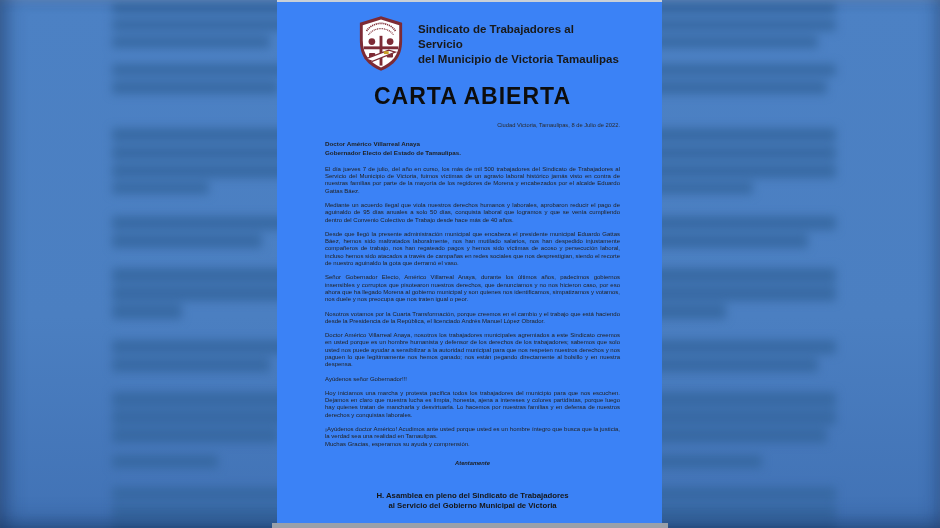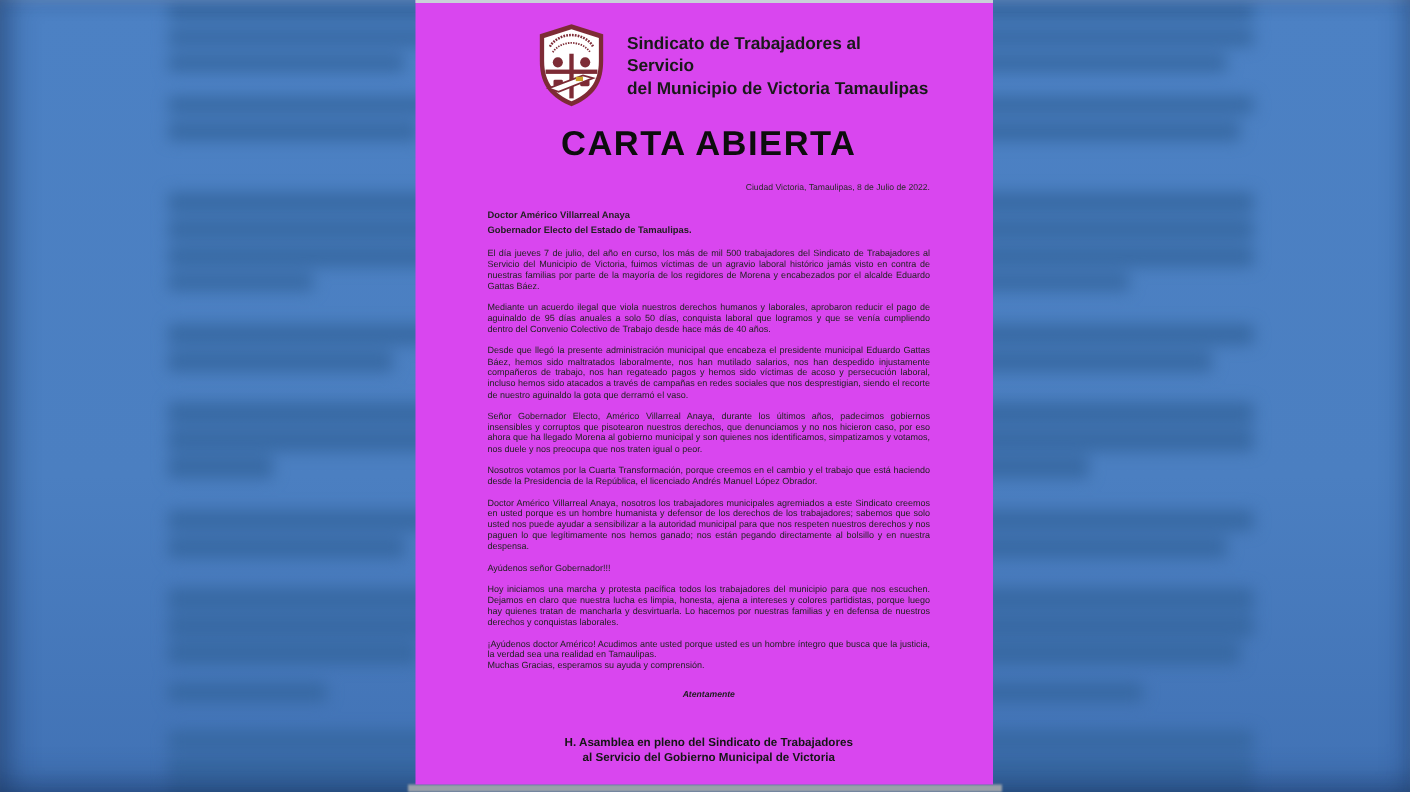--- a/index.html
+++ b/index.html
@@ -13,21 +13,21 @@
                inset -10px 0 18px -8px rgba(18,40,78,.35),
                inset 0 -16px 22px -10px rgba(18,40,78,.40),
                inset 0 4px 8px -4px rgba(200,210,225,.35);}
   .bgcol{position:absolute;top:0;height:528px;filter:blur(5px);z-index:1;}
   #bg-left{left:112px;width:176px;}
   #bg-right{left:652px;width:184px;}
   .bgbar{position:absolute;left:0;background:#36669f;border-radius:3px;opacity:.88;}
 
   .doc{
     position:absolute;left:277px;top:0;width:385px;height:523px;z-index:10;
-    background:#d946ef;border-top:2px solid #c9d0d8;box-sizing:border-box;
+    background:#3b82f6;border-top:2px solid #c9d0d8;box-sizing:border-box;
     overflow:hidden;
   }
   .doc-shadow{position:absolute;left:272px;top:523px;width:396px;height:5px;
     background:#99a0a9;filter:blur(.6px);z-index:9;}
   .doc-inner{
     width:770px;height:1046px;transform:scale(.5);transform-origin:0 0;
     box-sizing:border-box;padding:24px 84px 0 96px;color:#1f1f1f;
   }
   .header-row{display:flex;align-items:center;margin-left:64px;}
   .logo{width:96px;height:118px;flex:0 0 auto;}

